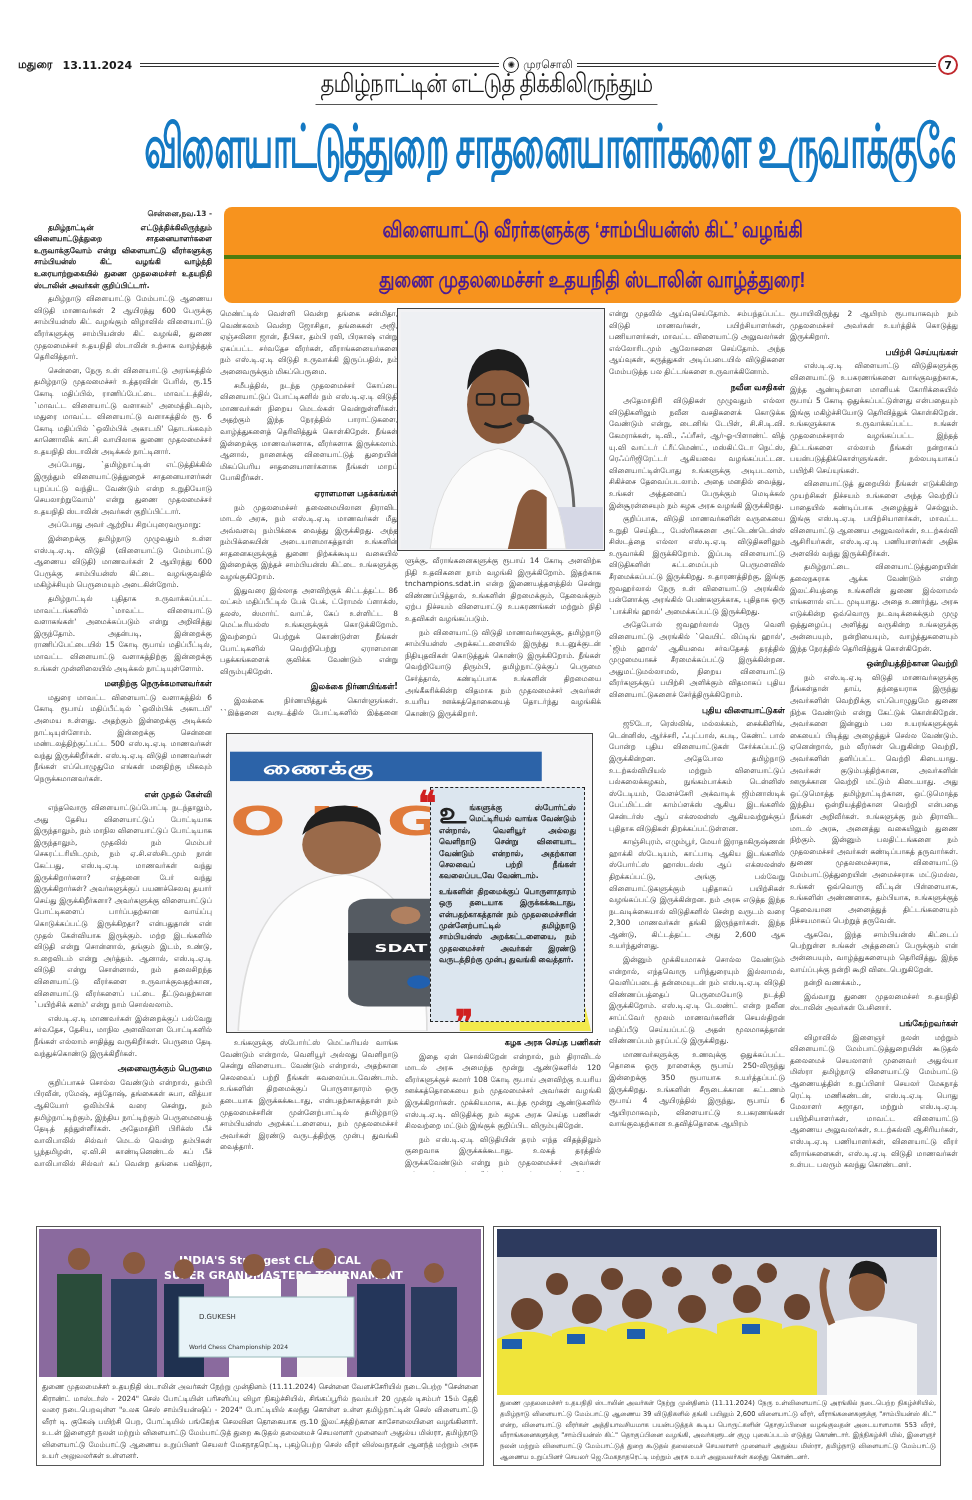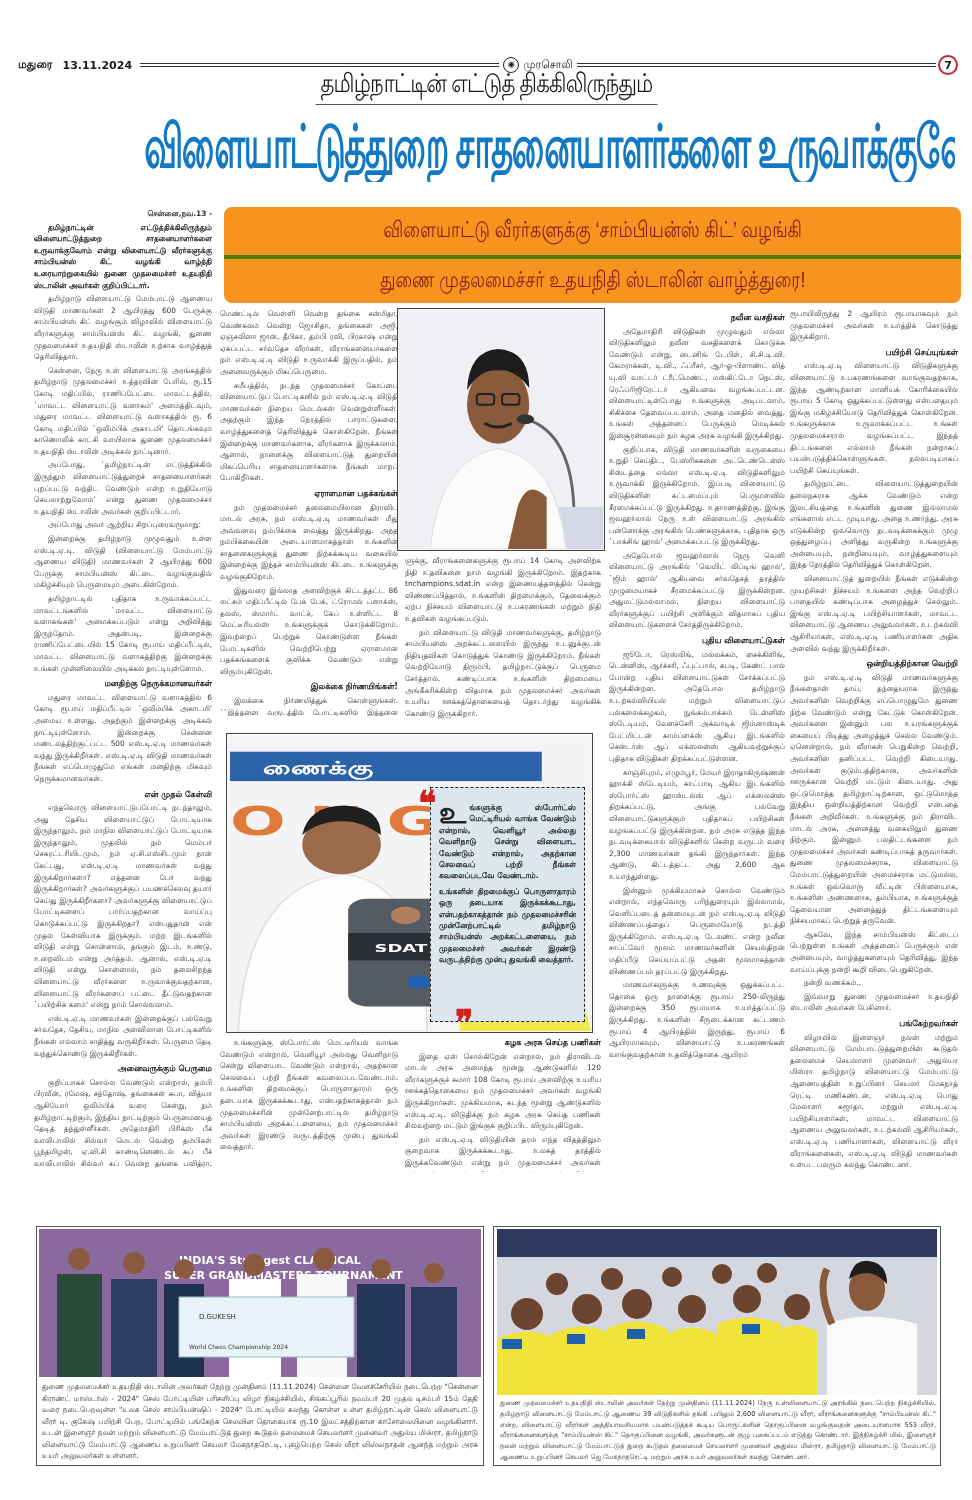--- a/index.html
+++ b/index.html
@@ -14,21 +14,21 @@
   .mh-logo { width: 16px; height: 16px; border-radius: 50%; border: 1px solid #222; display: inline-flex; align-items: center; justify-content: center; font-size: 9px; margin-right: 4px; }
   .mh-page { width: 20px; height: 20px; border-radius: 50%; border: 2px solid #c0282d; font-size: 11px; font-weight: bold; display: flex; align-items: center; justify-content: center; margin-left: 2px; }
 
   .kicker { position: absolute; top: 68px; left: 0; width: 972px; text-align: center; }
   .kicker span { display: inline-block; font-size: 26px; font-family: "Liberation Sans", sans-serif; font-weight: normal; letter-spacing: -1px; padding: 0 6px 2px; border-bottom: 1px solid #555; transform: scaleX(0.82); }
 
   .headline { position: absolute; top: 112px; left: 20px; width: 935px; text-align: center; color: #1479c3; font-family: "Liberation Sans", sans-serif; font-weight: bold; font-size: 44px; line-height: 70px; letter-spacing: -2px; white-space: nowrap; overflow: hidden; }
   .headline span { display: inline-block; transform: scaleX(0.78) scaleY(1.35); transform-origin: center; }
 
   .banner { position: absolute; top: 207px; left: 224px; width: 737px; height: 96px; background: #f7931e; border-radius: 8px; overflow: hidden; }
-  .banner-line { height: 48px; color: #7f1d1d; font-weight: normal; font-size: 22px; font-family: "Liberation Sans", sans-serif; display: flex; align-items: center; justify-content: center; white-space: nowrap; }
+  .banner-line { height: 48px; color: #4c1d95; font-weight: bold; font-size: 22px; font-family: "Liberation Sans", sans-serif; display: flex; align-items: center; justify-content: center; white-space: nowrap; }
   .banner-line span { display: inline-block; transform: scaleX(0.8); }
   .banner-line + .banner-line { border-top: 4px solid #4d7c0f; }
 
   .col { position: absolute; font-size: 7.4px; line-height: 11.6px; text-align: justify; color: #333; }
   .col p { text-indent: 14px; margin-bottom: 2px; }
   .col .dateline { text-align: right; font-weight: bold; text-indent: 0; }
   .col .lead { font-weight: bold; color: #111; }
   .col h4 { font-size: 8px; font-weight: bold; text-align: right; margin: 4px 0 2px; color: #111; }
 
   .photo { position: absolute; border: 1px solid #444; overflow: hidden; }
@@ -151,37 +151,38 @@
 
 </div>
 
 <div class="col" style="top:1037px;left:405px;width:196px;height:135px;overflow:hidden;">
   <h4 style="margin-top:0">கழக அரசு செய்த பணிகள்</h4>
   <p>இதை ஏன் சொல்கிறேன் என்றால், நம் திராவிடல் மாடல் அரசு அமைந்த மூன்று ஆண்டுகளில் 120 வீரர்களுக்குச் சுமார் 108 கோடி ரூபாய் அளவிற்கு உயரிய ஊக்கத்தொகையை நம் முதலமைச்சர் அவர்கள் வழங்கி இருக்கிறார்கள். முக்கியமாக, கடந்த மூன்று ஆண்டுகளில் எஸ்.டி.ஏ.டி. விடுதிக்கு நம் கழக அரசு செய்த பணிகள் சிலவற்றை மட்டும் இங்குக் குறிப்பிட விரும்புகிறேன்.</p>
   <p>நம் எஸ்.டி.ஏ.டி விடுதியின் தரம் எந்த விதத்திலும் குறைவாக இருக்கக்கூடாது. உலகத் தரத்தில் இருக்கவேண்டும் என்று நம் முதலமைச்சர் அவர்கள் எங்களுக்கு உத்தரவிட்டார். அந்த உத்தரவின்படி, விடுதிகளின் நிலை எப்படி இருக்கிறது</p>
 </div>
 
 <div class="col" style="top:308px;left:609px;width:176px;height:864px;overflow:hidden;">
+  <p style="text-indent:0">என்று முதலில் ஆய்வுசெய்தோம். சம்பந்தப்பட்ட விடுதி மாணவர்கள், பயிற்சியாளர்கள், பணியாளர்கள், மாவட்ட விளையாட்டு அலுவலர்கள் எல்லோரிடமும் ஆலோசனை செய்தோம். அந்த ஆய்வுகள், கருத்துகள் அடிப்படையில் விடுதிகளை மேம்படுத்த பல திட்டங்களை உருவாக்கினோம்.</p>
   <h4>நவீன வசதிகள்</h4>
   <p>அதேமாதிரி விடுதிகள் முழுவதும் எல்லா விடுதிகளிலும் நவீன வசதிகளைக் கொடுக்க வேண்டும் என்று, டைனிங் டேபிள், சி.சி.டி.வி. கேமராக்கள், டி.வி., ஃப்ரீசர், ஆர்-ஓ-பிளாண்ட் வித் யு.வி வாட்டர் ட்ரீட்மெண்ட், மஸ்கிட்டோ நெட்ஸ், ரெஃப்ரிஜிரேட்டர் ஆகியவை வழங்கப்பட்டன. விளையாட்டின்போது உங்களுக்கு அடிபடலாம், சிகிச்சை தேவைப்படலாம். அதை மனதில் வைத்து, உங்கள் அத்தனைப் பேருக்கும் மெடிக்கல் இன்சூரன்சையும் நம் கழக அரசு வழங்கி இருக்கிறது.</p>
   <p>குறிப்பாக, விடுதி மாணவர்களின் வருகையை உறுதி செய்திட, பேஸ்ரிககளை அட்டெண்டென்ஸ் சிஸ்டத்தை எல்லா எஸ்.டி.ஏ.டி விடுதிகளிலும் உருவாக்கி இருக்கிறோம். இப்படி விளையாட்டு விடுதிகளின் கட்டமைப்பும் பெருமளவில் சீரமைக்கப்பட்டு இருக்கிறது. உதாரணத்திற்கு, இங்கு ஜவஹர்லால் நேரு உள் விளையாட்டு அரங்கில் பன்னோக்கு அரங்கில் பெண்களுக்காக, புதிதாக ஒரு `பாக்சிங் ஹால்' அமைக்கப்பட்டு இருக்கிறது.</p>
   <p>அதேபோல் ஜவஹர்லால் நேரு வெளி விளையாட்டு அரங்கில் `வெயிட் லிப்டிங் ஹால்', `ஜிம் ஹால்' ஆகியவை சர்வதேசத் தரத்தில் முழுமையாகச் சீரமைக்கப்பட்டு இருக்கின்றன. அதுமட்டுமல்லாமல், நிறைய விளையாட்டு வீரர்களுக்குப் பயிற்சி அளிக்கும் விதமாகப் புதிய விளையாட்டுகளைச் சேர்த்திருக்கிறோம்.</p>
   <h4>புதிய விளையாட்டுகள்</h4>
   <p>ஜூடோ, ரெஸ்லிங், மல்லக்கம், சைக்கிளிங், டென்னிஸ், ஆர்ச்சரி, ஃபுட்பால், கபடி, கேண்ட் பால் போன்ற புதிய விளையாட்டுகள் சேர்க்கப்பட்டு இருக்கின்றன. அதேபோல தமிழ்நாடு உடற்கல்வியியல் மற்றும் விளையாட்டுப் பல்கலைக்கழகம், நுங்கம்பாக்கம் டென்னிஸ் ஸ்டேடியம், வேளச்சேரி அக்வாடிக் ஜிம்னாஸ்டிக் பேட்மிட்டன் காம்ப்ளக்ஸ் ஆகிய இடங்களில் சென்டர்ஸ் ஆப் எக்ஸலன்ஸ் ஆகியவற்றுக்குப் புதிதாக விடுதிகள் திறக்கப்பட்டுள்ளன.</p>
   <p>காஞ்சிபுரம், எழும்பூர், மேயர் இராதாகிருஷ்ணன் ஹாக்கி ஸ்டேடியம், காட்பாடி ஆகிய இடங்களில் ஸ்போர்ட்ஸ் ஹாஸ்டல்ஸ் ஆப் எக்ஸலன்ஸ் திறக்கப்பட்டு, அங்கு பல்வேறு விளையாட்டுகளுக்கும் புதிதாகப் பயிற்சிகள் வழங்கப்பட்டு இருக்கின்றன. நம் அரசு எடுத்த இந்த நடவடிக்கையால் விடுதிகளில் சென்ற வருடம் வரை 2,300 மாணவர்கள் தங்கி இருந்தார்கள். இந்த ஆண்டு, கிட்டத்தட்ட அது 2,600 ஆக உயர்ந்துள்ளது.</p>
   <p>இன்னும் முக்கியமாகச் சொல்ல வேண்டும் என்றால், எந்தவொரு பரிந்துரையும் இல்லாமல், வெளிப்படைத் தன்மையுடன் நம் எஸ்.டி.ஏ.டி விடுதி விண்ணப்பத்தைப் பெருமையோடு நடத்தி இருக்கிறோம். எஸ்.டி.ஏ.டி டேலண்ட் என்ற நவீன சாப்ட்வேர் மூலம் மாணவர்களின் செயல்திறன் மதிப்பீடு செய்யப்பட்டு அதன் மூலமாகத்தான் விண்ணப்பம் தரப்பட்டு இருக்கிறது.</p>
   <p>மாணவர்களுக்கு உணவுக்கு ஒதுக்கப்பட்ட தொகை ஒரு நாளைக்கு ரூபாய் 250-லிருந்து இன்றைக்கு 350 ரூபாயாக உயர்த்தப்பட்டு இருக்கிறது. உங்களின் சீருடைக்கான கட்டணம் ரூபாய் 4 ஆயிரத்தில் இருந்து, ரூபாய் 6 ஆயிரமாகவும், விளையாட்டு உபகரணங்கள் வாங்குவதற்கான உதவித்தொகை ஆயிரம்</p>
 </div>
 
 <div class="col" style="top:308px;left:790px;width:168px;height:864px;overflow:hidden;">
   <p style="text-indent:0">ரூபாயிலிருந்து 2 ஆயிரம் ரூபாயாகவும் நம் முதலமைச்சர் அவர்கள் உயர்த்திக் கொடுத்து இருக்கிறார்.</p>
   <h4>பயிற்சி செய்யுங்கள்</h4>
   <p>எஸ்.டி.ஏ.டி விளையாட்டு விடுதிகளுக்கு விளையாட்டு உபகரணங்களை வாங்குவதற்காக, இந்த ஆண்டிற்கான மானியக் கோரிக்கையில் ரூபாய் 5 கோடி ஒதுக்கப்பட்டுள்ளது என்பதையும் இங்கு மகிழ்ச்சியோடு தெரிவித்துக் கொள்கிறேன். உங்களுக்காக உருவாக்கப்பட்ட உங்கள் முதலமைச்சரால் வழங்கப்பட்ட இந்தத் திட்டங்களை எல்லாம் நீங்கள் நன்றாகப் பயன்படுத்திக்கொள்ளுங்கள். நல்லபடியாகப் பயிற்சி செய்யுங்கள்.</p>
+  <p>விளையாட்டுத் துறையில் நீங்கள் எடுக்கின்ற முயற்சிகள் நிச்சயம் உங்களை அந்த வெற்றிப் பாதையில் கண்டிப்பாக அழைத்துச் செல்லும். இங்கு எஸ்.டி.ஏ.டி பயிற்சியாளர்கள், மாவட்ட விளையாட்டு ஆணைய அலுவலர்கள், உடற்கல்வி ஆசிரியர்கள், எஸ்.டி.ஏ.டி பணியாளர்கள் அதிக அளவில் வந்து இருக்கிறீர்கள்.</p>
   <p>தமிழ்நாட்டை விளையாட்டுத்துறையின் தலைநகராக ஆக்க வேண்டும் என்ற இலட்சியத்தை உங்களின் துணை இல்லாமல் எங்களால் எட்ட முடியாது. அதை உணர்ந்து, அரசு எடுக்கின்ற ஒவ்வொரு நடவடிக்கைக்கும் முழு ஒத்துழைப்பு அளித்து வருகின்ற உங்களுக்கு அன்பையும், நன்றியையும், வாழ்த்துகளையும் இந்த நேரத்தில் தெரிவித்துக் கொள்கிறேன்.</p>
-  <p>விளையாட்டுத் துறையில் நீங்கள் எடுக்கின்ற முயற்சிகள் நிச்சயம் உங்களை அந்த வெற்றிப் பாதையில் கண்டிப்பாக அழைத்துச் செல்லும். இங்கு எஸ்.டி.ஏ.டி பயிற்சியாளர்கள், மாவட்ட விளையாட்டு ஆணைய அலுவலர்கள், உடற்கல்வி ஆசிரியர்கள், எஸ்.டி.ஏ.டி பணியாளர்கள் அதிக அளவில் வந்து இருக்கிறீர்கள்.</p>
   <h4>ஒன்றியத்திற்கான வெற்றி</h4>
   <p>நம் எஸ்.டி.ஏ.டி விடுதி மாணவர்களுக்கு நீங்கள்தான் தாய், தந்தையராக இருந்து அவர்களின் வெற்றிக்கு எப்பொழுதுமே துணை நிற்க வேண்டும் என்று கேட்டுக் கொள்கிறேன். அவர்களை இன்னும் பல உயரங்களுக்குக் கையைப் பிடித்து அழைத்துச் செல்ல வேண்டும். ஏனென்றால், நம் வீரர்கள் பெறுகின்ற வெற்றி, அவர்களின் தனிப்பட்ட வெற்றி கிடையாது. அவர்கள் குடும்பத்திற்கான, அவர்களின் ஊருக்கான வெற்றி மட்டும் கிடையாது. அது ஒட்டுமொத்த தமிழ்நாட்டிற்கான, ஒட்டுமொத்த இந்திய ஒன்றியத்திற்கான வெற்றி என்பதை நீங்கள் அறிவீர்கள். உங்களுக்கு நம் திராவிட மாடல் அரசு, அனைத்து வகையிலும் துணை நிற்கும். இன்னும் பலதிட்டங்களை நம் முதலமைச்சர் அவர்கள் கண்டிப்பாகத் தருவார்கள். துணை முதலமைச்சராக, விளையாட்டு மேம்பாட்டுத்துறையின் அமைச்சராக மட்டுமல்ல, உங்கள் ஒவ்வொரு வீட்டின் பிள்ளையாக, உங்களின் அண்ணனாக, தம்பியாக, உங்களுக்குத் தேவையான அனைத்துத் திட்டங்களையும் நிச்சயமாகப் பெற்றுத் தருவேன்.</p>
   <p>ஆகவே, இந்த சாம்பியன்ஸ் கிட்டைப் பெற்றுள்ள உங்கள் அத்தனைப் பேருக்கும் என் அன்பையும், வாழ்த்துகளையும் தெரிவித்து, இந்த வாய்ப்புக்கு நன்றி கூறி விடைபெறுகிறேன்.</p>
   <p>நன்றி வணக்கம்.,</p>
   <p>இவ்வாறு துணை முதலமைச்சர் உதயநிதி ஸ்டாலின் அவர்கள் பேசினார்.</p>
   <h4>பங்கேற்றவர்கள்</h4>
   <p>விழாவில் இளைஞர் நலன் மற்றும் விளையாட்டு மேம்பாட்டுத்துறையின் கூடுதல் தலைமைச் செயலாளர் முனைவர் அதுல்யா மிஸ்ரா தமிழ்நாடு விளையாட்டு மேம்பாட்டு ஆணையத்தின் உறுப்பினர் செயலர் மேகநாத் ரெட்டி மணிகண்டன், எஸ்.டி.ஏ.டி பொது மேலாளர் சுஜாதா, மற்றும் எஸ்.டி.ஏ.டி பயிற்சியாளர்கள், மாவட்ட விளையாட்டு ஆணைய அலுவலர்கள், உடற்கல்வி ஆசிரியர்கள், எஸ்.டி.ஏ.டி பணியாளர்கள், விளையாட்டு வீரர் வீராங்கனைகள், எஸ்.டி.ஏ.டி விடுதி மாணவர்கள் உள்பட பலரும் கலந்து கொண்டனர்.</p>
 </div>
 
 <div class="caption-box" style="top:1226px;left:36px;width:448px;height:240px;"></div>

